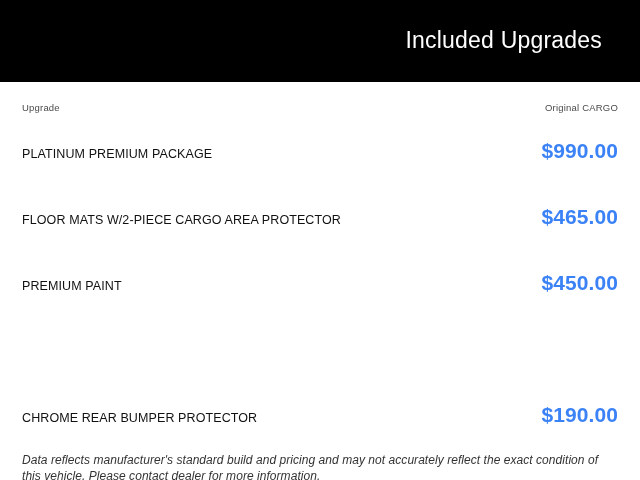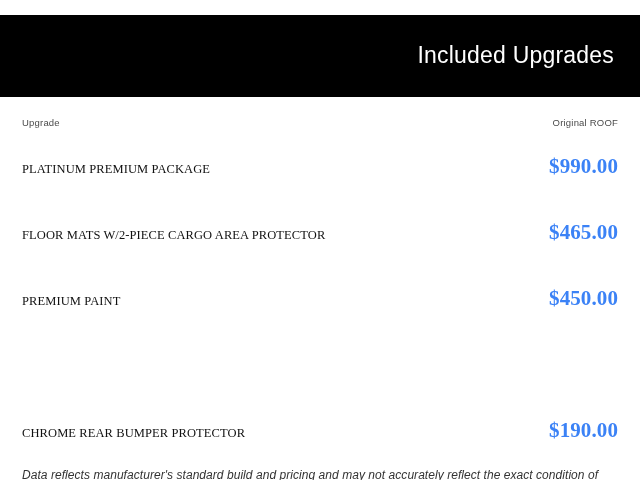--- a/index.html
+++ b/index.html
@@ -23,23 +23,22 @@
     flex-direction: column;
   }
   
   .header {
     background: #000000;
     height: 82px;
     flex: 0 0 82px;
     display: flex;
     align-items: center;
     justify-content: flex-end;
-    padding: 0 26px 0 0;
+    padding: 0 38px 0 0;
     box-sizing: border-box;
-    margin-top: 15px;
   }
   .header-title {
     color: #ffffff;
     font-size: 23px;
     font-weight: 400;
     letter-spacing: 0.2px;
     line-height: 1;
     padding-bottom: 2px;
   }
   
@@ -60,21 +59,20 @@
   .col-head-left,
   .col-head-right {
     font-size: 9.5px;
     color: #4a4a4a;
     font-weight: 400;
     letter-spacing: 0.2px;
   }
   .rows {
     display: flex;
     flex-direction: column;
-    font-family: Liberation Serif, serif;
   }
   .row {
     display: flex;
     justify-content: space-between;
     align-items: baseline;
     height: 66px;
     box-sizing: border-box;
     padding-top: 24px;
   }
   .row-label {
@@ -106,21 +104,21 @@
 <div class="page">
 
   <div class="header">
     <div class="header-title">Included Upgrades</div>
   </div>
 
   <div class="content">
 
     <div class="col-head">
       <div class="col-head-left">Upgrade</div>
-      <div class="col-head-right">Original ROOF</div>
+      <div class="col-head-right">Original CARGO</div>
     </div>
 
     <div class="rows">
 
       <div class="row">
         <div class="row-label">PLATINUM PREMIUM PACKAGE</div>
         <div class="row-price">$990.00</div>
       </div>
 
       <div class="row">

